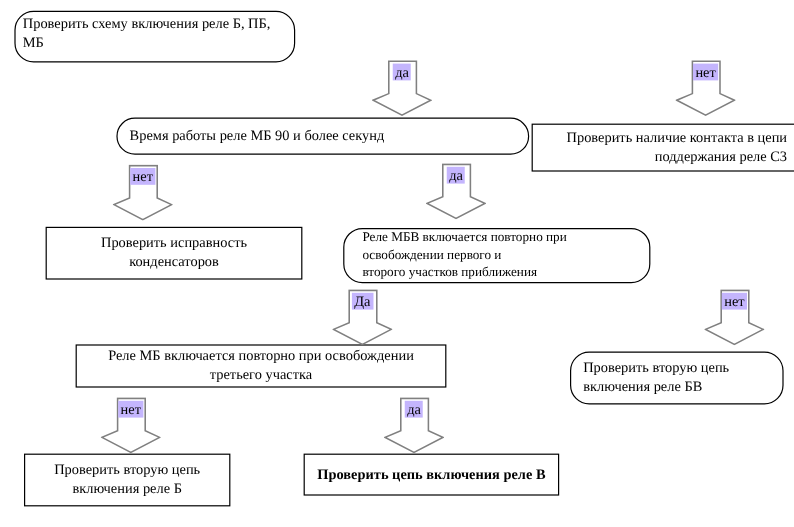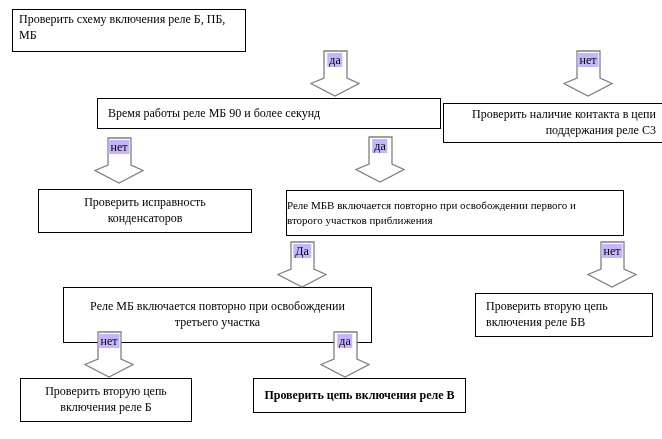--- a/index.html
+++ b/index.html
@@ -22,20 +22,21 @@
     align-items: center;
     justify-content: center;
     text-align: center;
     white-space: pre-line;
     line-height: 1.32;
     padding: 2px 6px;
   }
   .node.left-text {
     justify-content: flex-start;
     text-align: left;
+    border-radius: 16px;
   }
   .node.top-text {
     align-items: flex-start;
   }
   .node.small-text { font-size: 11px; }
   .node.pad-l { padding-left: 10px; }
   .arrow {
     position: absolute;
     width: 50px;
     height: 47px;
@@ -62,24 +63,24 @@
 
 
   <div class="node left-text pad-l" style="left:97px; top:98px; width:344px; height:31px;">Время работы реле МБ 90 и более секунд</div>
 
   <div class="node" style="left:443px; top:103px; width:242px; height:40px;text-align:right;">Проверить наличие контакта в цепи
 поддержания реле С3</div>
 
   <div class="node" style="left:38px; top:189px; width:214px; height:44px;">Проверить исправность
 конденсаторов</div>
 
-  <div class="node left-text small-text" style="left:286px; top:190px; width:338px; height:46px; padding-left:0; padding-right:4px;">Реле МБВ включается повторно при освобождении первого и
+  <div class="node left-text small-text" style="left:286px; top:190px; width:256px; height:46px; padding-left:15px; padding-right:4px;">Реле МБВ включается повторно при освобождении первого и
 второго участков приближения</div>
 
-  <div class="node" style="left:63px; top:287px; width:309px; height:56px;">Реле МБ включается повторно при освобождении
+  <div class="node" style="left:63px; top:287px; width:309px; height:36px;">Реле МБ включается повторно при освобождении
 третьего участка</div>
 
   <div class="node left-text pad-l" style="left:475px; top:293px; width:178px; height:44px;">Проверить вторую цепь
 включения реле БВ</div>
 
   <div class="node" style="left:20px; top:378px; width:172px; height:44px;">Проверить вторую цепь
 включения реле Б</div>
 
   <div class="node" style="left:253px; top:378px; width:213px; height:35px;font-weight:bold;">Проверить цепь включения реле В</div>
 

